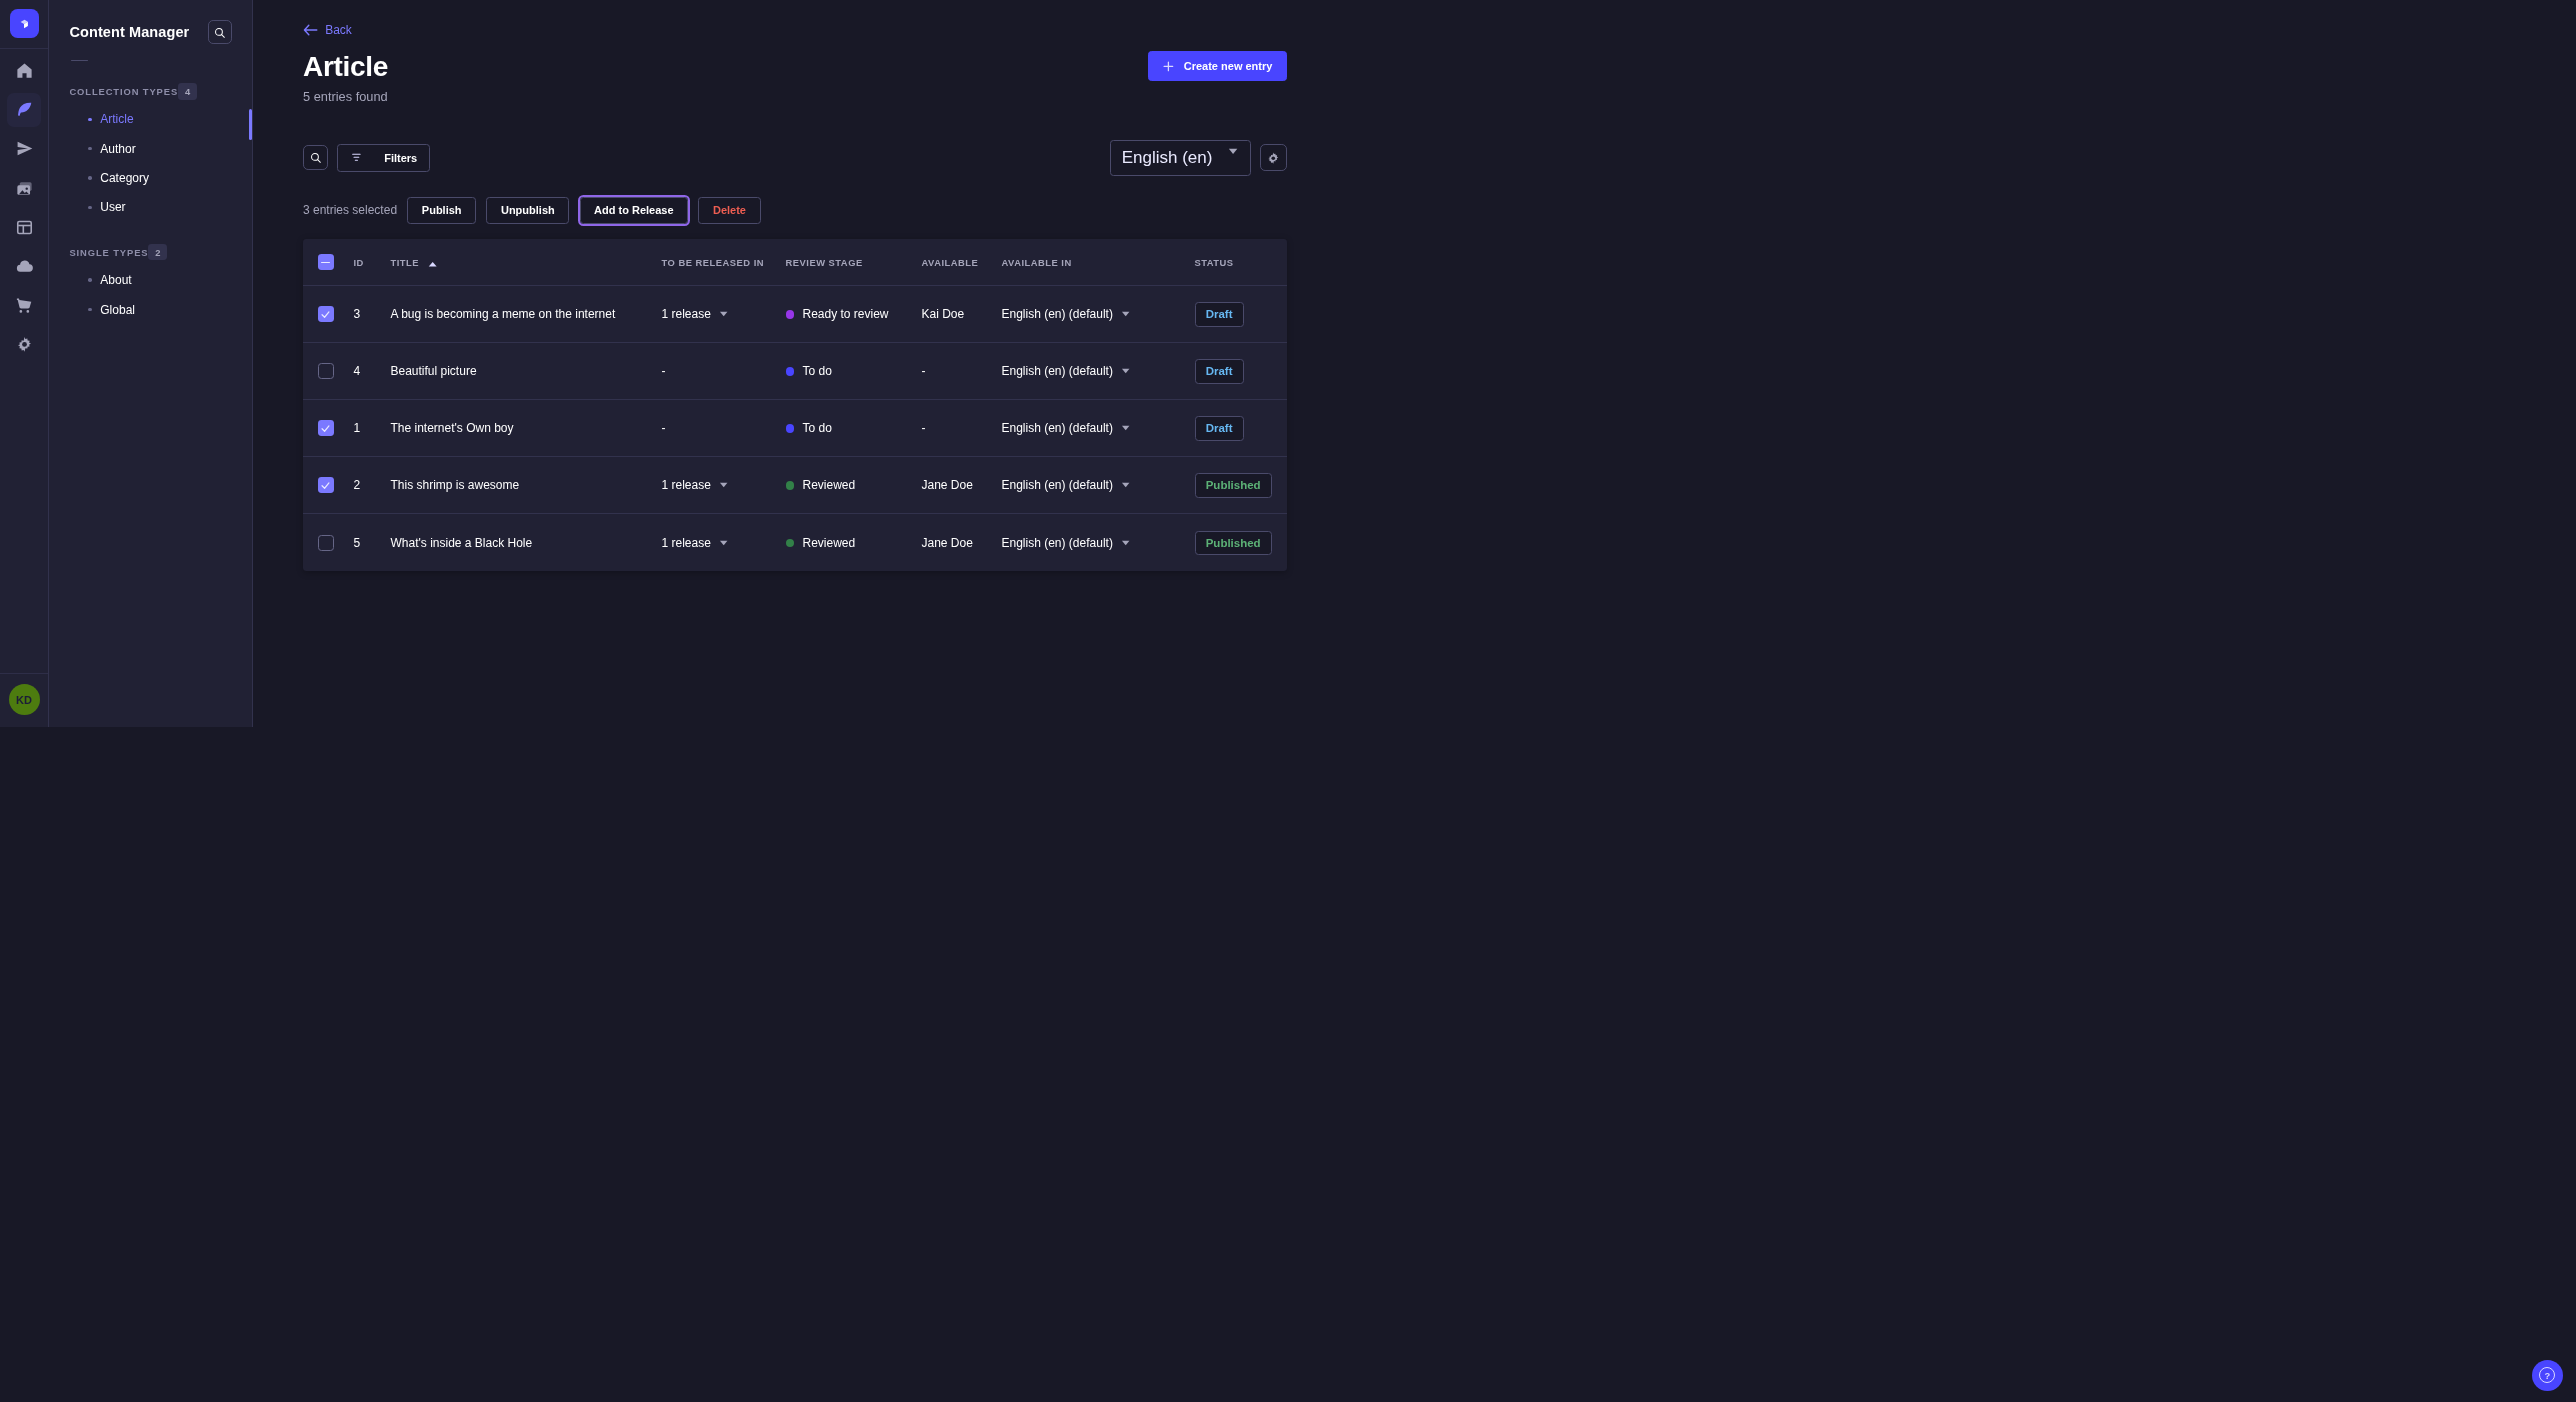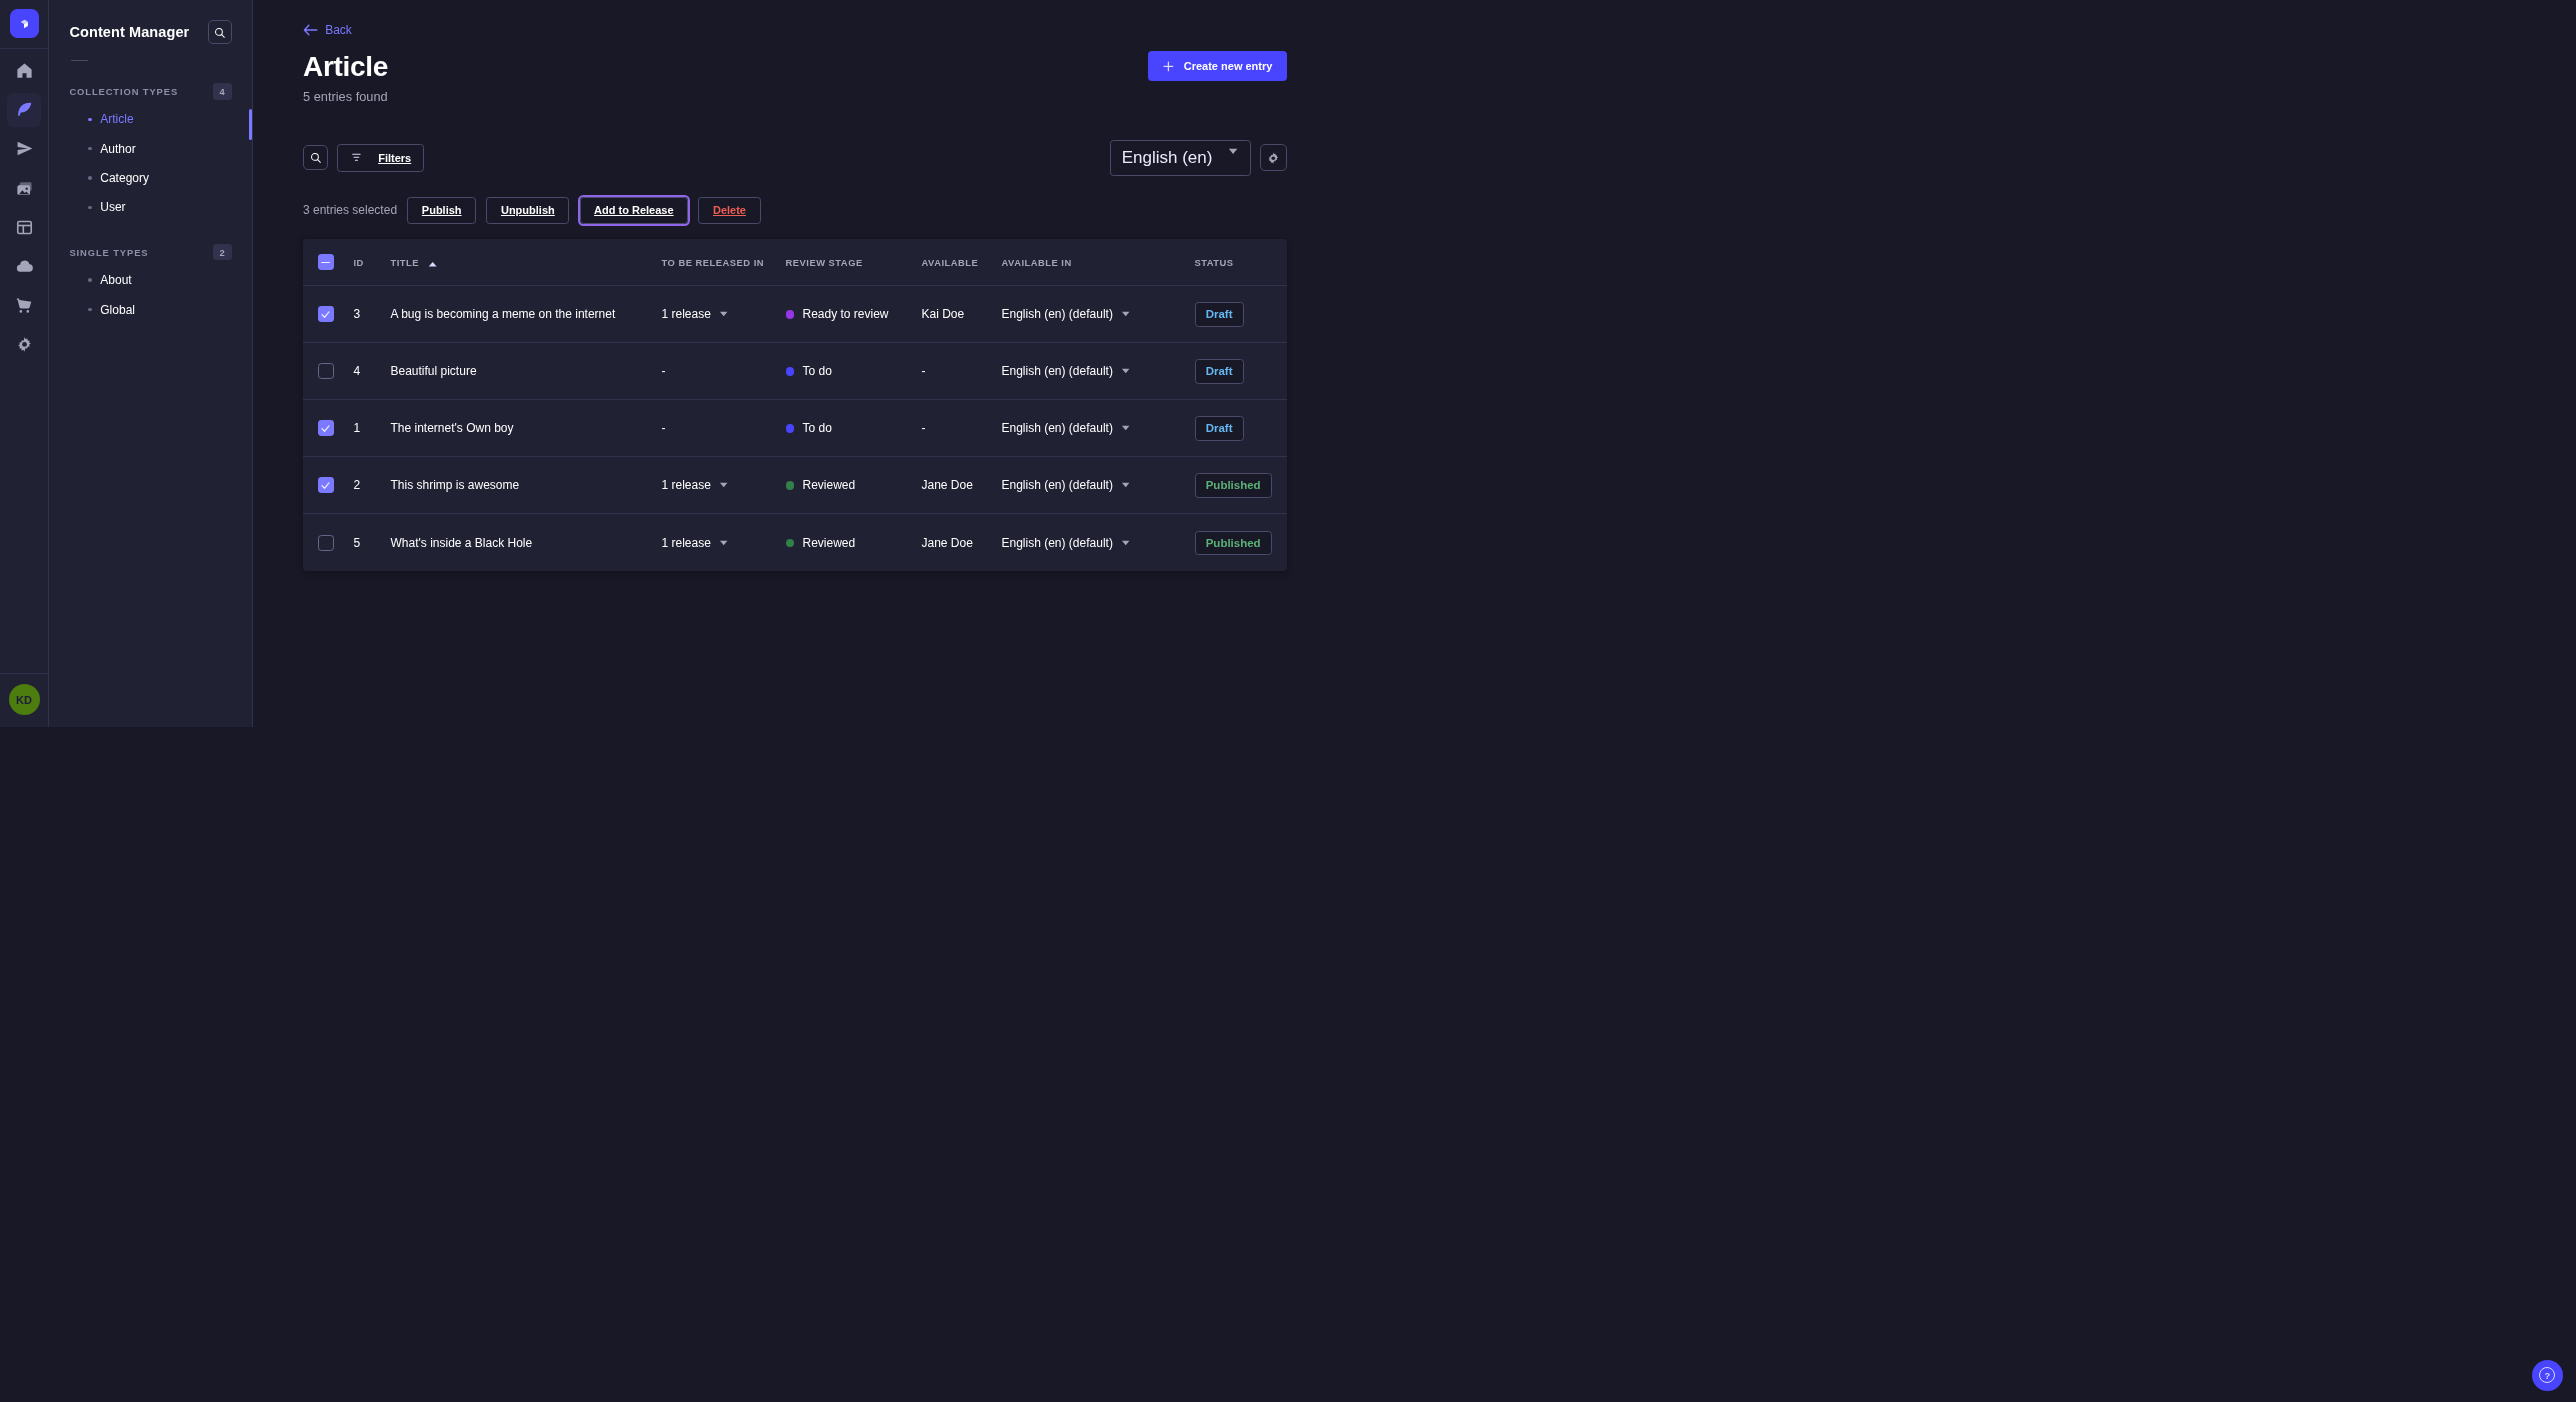--- a/index.html
+++ b/index.html
@@ -30,21 +30,21 @@
   
   .sidebar { width:204px; background:#212134; border-right:0.9px solid #32324d;
              padding:0 20.4px; position:relative; flex-shrink:0; }
   .sb-head { margin-top:20.4px; display:flex; justify-content:space-between; align-items:center; }
   .sb-head h1 { font-size:14.5px; font-weight:700; letter-spacing:0.1px; }
   .icon-btn { background:transparent; border:0.9px solid #4a4a6a; border-radius:5.1px; cursor:pointer;
               display:flex; align-items:center; justify-content:center; }
   .sb-search { width:24px; height:24px; }
   .sb-divider { width:17px; height:1.7px; background:#4a4a6a; border-radius:1.7px; margin:15.3px 0 0 1.7px; }
   .sb-section { margin-top:22px; }
-  .section-header { display:flex; justify-content:space-between; align-items:center;
+  .section-header { display:flex; justify-content:flex-start; align-items:center;
                     color:#8e8ea9; font-size:9.4px; font-weight:700; letter-spacing:0.9px; }
   .badge-count { background:#32324d; color:#a5a5ba; font-size:9.4px; font-weight:600;
                  padding:2.6px 6.8px; border-radius:3.4px; letter-spacing:0; }
   .sb-items { margin-top:5.1px; }
   .sb-item { display:flex; align-items:center; gap:8.5px; padding:7.7px 0 7.7px 19px;
              font-size:12px; color:#fff; cursor:pointer; border-radius:3.4px; }
   .sb-item .bullet { width:3.4px; height:3.4px; border-radius:50%; background:#666687; flex-shrink:0; }
   .sb-item.active { color:#7b79ff; }
   .sb-item.active .bullet { background:#7b79ff; }
   .active-bar { position:absolute; right:0; top:109px; width:2.6px; height:31px;
@@ -57,23 +57,23 @@
   .title-row { margin-top:12px; display:flex; justify-content:space-between; align-items:flex-start; }
   .title-row h2 { font-size:28px; font-weight:700; letter-spacing:-0.3px; }
   .subtitle { margin-top:6px; font-size:12.8px; color:#a5a5ba; }
   .primary-btn { display:flex; align-items:center; gap:8.5px; background:#4945ff; border:0.9px solid #4945ff;
                  border-radius:3.4px; padding:7.7px 13.6px; font-size:11px; font-weight:600; color:#fff;
                  cursor:pointer; font-family:"Liberation Sans",sans-serif; }
 
   .toolbar { margin-top:36px; display:flex; justify-content:space-between; align-items:center; }
   .tb-left, .tb-right { display:flex; align-items:center; gap:9.4px; }
   .sq-btn { width:25px; height:25px; border-radius:5.1px; }
-  .ghost-btn { display:flex; align-items:center; gap:15px; background:transparent; border:0.9px solid #4a4a6a;
+  .ghost-btn { display:flex; align-items:center; gap:21px; background:transparent; border:0.9px solid #4a4a6a;
                border-radius:3.4px; padding:6.8px 12px; font-size:11px; font-weight:600; color:#fff;
-               cursor:pointer; font-family:"Liberation Sans",sans-serif;text-decoration:underline; }
+               cursor:pointer; font-family:"Liberation Sans",sans-serif; }
   .select-btn { display:flex; align-items:flex-start; gap:16px; background:transparent; border:0.9px solid #4a4a6a;
                 border-radius:3.4px; padding:6.8px 11px; font-size:17px; color:#eaeaff; cursor:pointer;
                 font-family:"Liberation Sans",sans-serif; }
   .settings-btn { width:27px; height:27px; border-radius:5.1px; }
 
   .selection-bar { margin-top:21px; display:flex; align-items:center; gap:10.2px;
                    font-size:12px; color:#a5a5ba; }
   .selection-bar .ghost-btn { padding:6.8px 13.6px; }
   .focus-ring { outline:2.6px solid #8f66e8; outline-offset:0.9px; }
   .danger { color:#ee5e52; }

